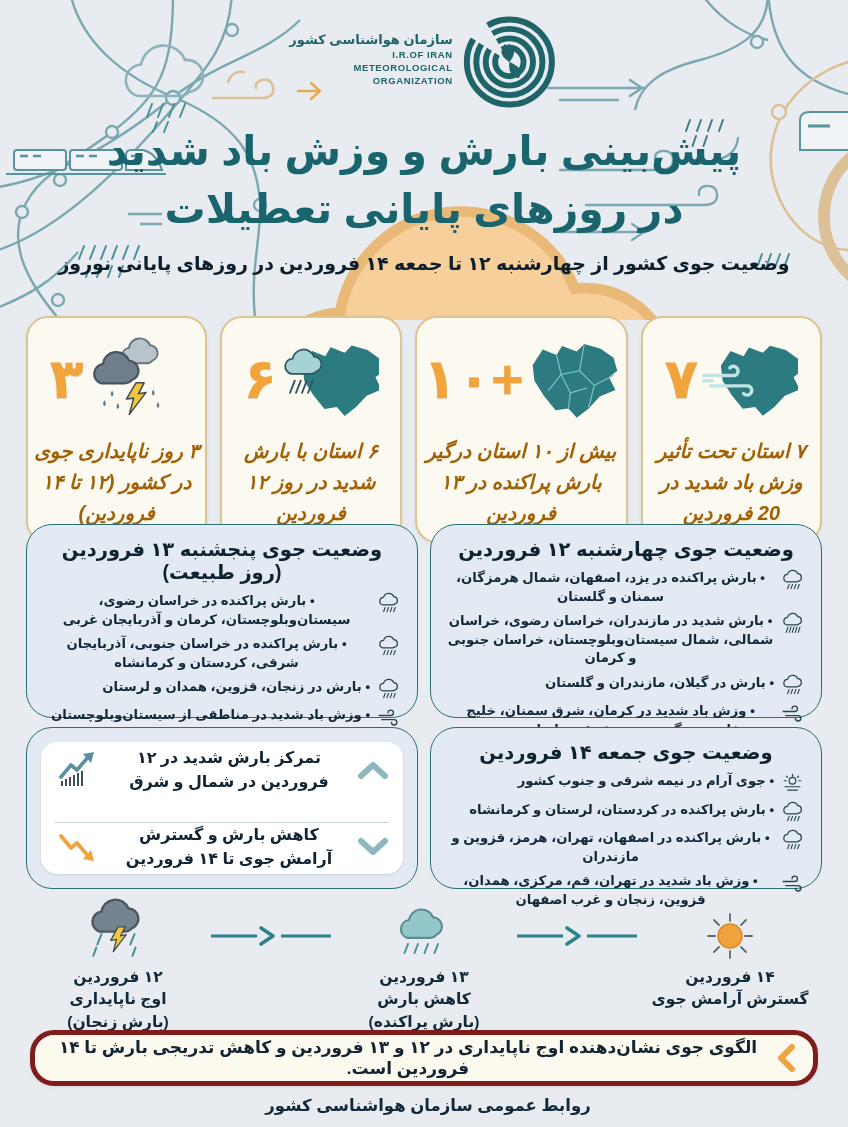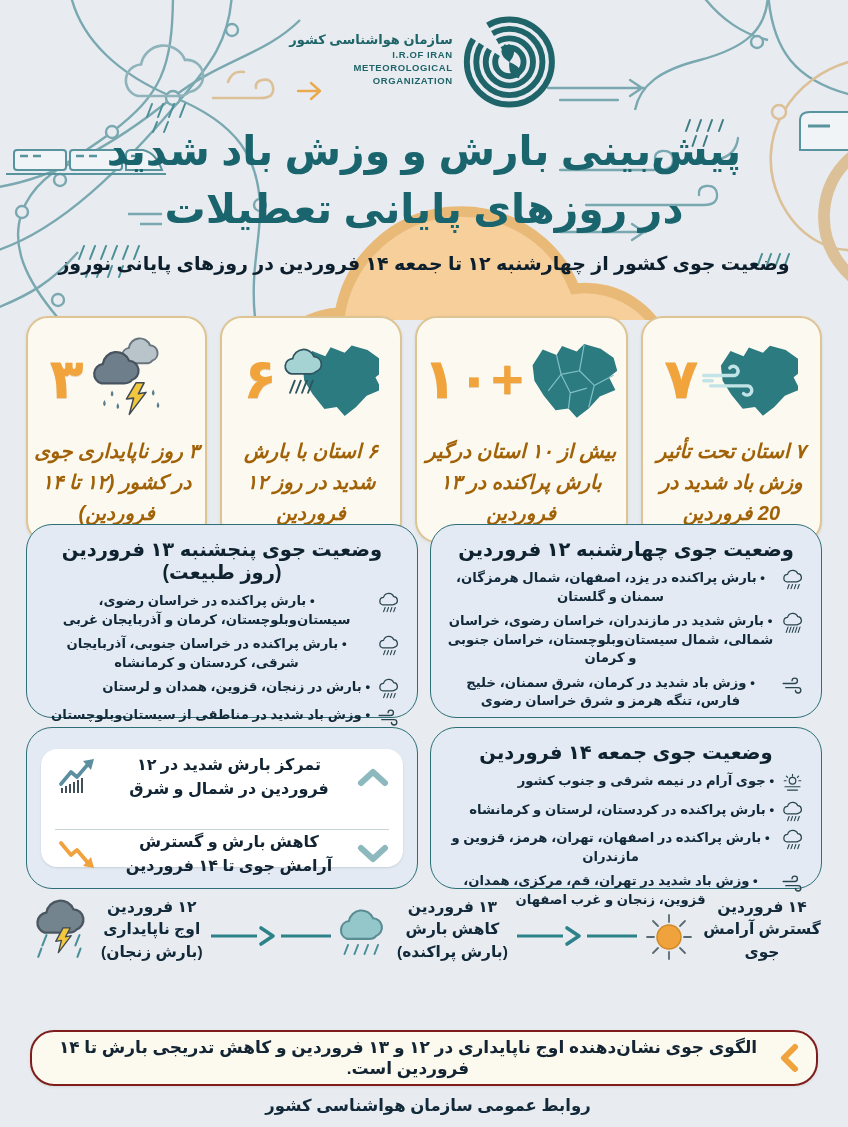--- a/index.html
+++ b/index.html
@@ -33,37 +33,37 @@
          padding:10px 16px 8px;}
   .panel.h1{height:194px;}
   .panel.h2{height:162px;}
   .panel-title{text-align:center;font-size:19.5px;margin:3px 0 8px;color:#0e2230;}
   .panel ul{list-style:none;margin:0;padding:0;display:flex;flex-direction:column;gap:5.5px;text-align:center;}
   .panel li{display:flex;align-items:flex-start;gap:6px;font-size:13.2px;line-height:1.42;color:#12293a;}
   .li-ic{flex:0 0 25px;width:25px;height:24px;color:#2a454f;margin-top:-1px;}
   .li-txt::before{content:"• ";}
   
   .panel.trends{padding:8px;display:flex;}
-  .trend-card{flex:1;background:#ffffff;border-radius:16px;margin:13px 6px;padding:4px 14px;
+  .trend-card{flex:1;background:#ffffff;border-radius:16px;margin:6px 6px;padding:4px 14px;
               display:flex;flex-direction:column;box-shadow:0 1px 2px rgba(40,60,80,.15);gap:28px;}
   .trend-row{flex:1;display:flex;align-items:center;gap:10px;}
   .trend-row.second{border-top:1.5px solid #c8d3da;}
   .trend-text{flex:1;text-align:center;font-size:16px;line-height:1.5;color:#132433;}
   .trend-chev{width:32px;height:22px;flex:0 0 32px;}
   .trend-ic{width:46px;height:40px;flex:0 0 46px;}
   
   .timeline{position:absolute;top:892px;left:0;right:0;display:flex;justify-content:center;
             align-items:flex-start;direction:ltr;z-index:2;}
-  .tl-node{display:flex;flex-direction:row;align-items:center;width:186px;}
+  .tl-node{display:flex;flex-direction:column;align-items:center;width:186px;}
   .tl-ic{height:70px;display:flex;align-items:flex-end;justify-content:center;}
   .tl-text{direction:rtl;text-align:center;font-size:15.5px;line-height:1.45;margin-top:4px;color:#12293a;}
   .tl-arrow{width:120px;margin-top:32px;flex:0 0 120px;}
   
   .banner{position:absolute;top:1030px;right:30px;left:30px;height:56px;box-sizing:border-box;
-          background:#fcf9ee;border:2px solid #7f1d1d;border-radius:24px;display:flex;align-items:center;
+          background:#fcf9ee;border:5px solid #7f1d1d;border-radius:24px;display:flex;align-items:center;
           padding:0 16px;gap:10px;z-index:2;box-shadow:0 1px 3px rgba(90,80,50,.12);}
   .banner-chev{width:22px;height:30px;flex:0 0 22px;}
   .banner-text{flex:1;text-align:center;font-size:17px;color:#132433;}
   .footer{position:absolute;top:1096px;left:8px;right:0;text-align:center;font-size:16.5px;color:#12293a;z-index:2;}
 </style>
 </head>
 <body>
 
 <svg width="0" height="0" style="position:absolute">
   <defs>
@@ -278,20 +278,26 @@
           <svg class="li-ic">
               <use href="#sym-cloud-rain"></use>
             </svg>
           <span class="li-txt">بارش پراکنده در یزد، اصفهان، شمال هرمزگان، سمنان و گلستان</span>
         </li>
         <li>
           <svg class="li-ic">
               <use href="#sym-cloud-heavyrain"></use>
             </svg>
           <span class="li-txt">بارش شدید در مازندران، خراسان رضوی، خراسان شمالی، شمال سیستان‌وبلوچستان، خراسان جنوبی و کرمان</span>
+        </li>
+        <li>
+          <svg class="li-ic">
+              <use href="#sym-cloud-rain"></use>
+            </svg>
+          <span class="li-txt">بارش در گیلان، مازندران و گلستان</span>
         </li>
         <li>
           <svg class="li-ic">
               <use href="#sym-wind"></use>
             </svg>
           <span class="li-txt">وزش باد شدید در کرمان، شرق سمنان، خلیج فارس، تنگه هرمز و شرق خراسان رضوی</span>
         </li>
       </ul>
     </div>
 

